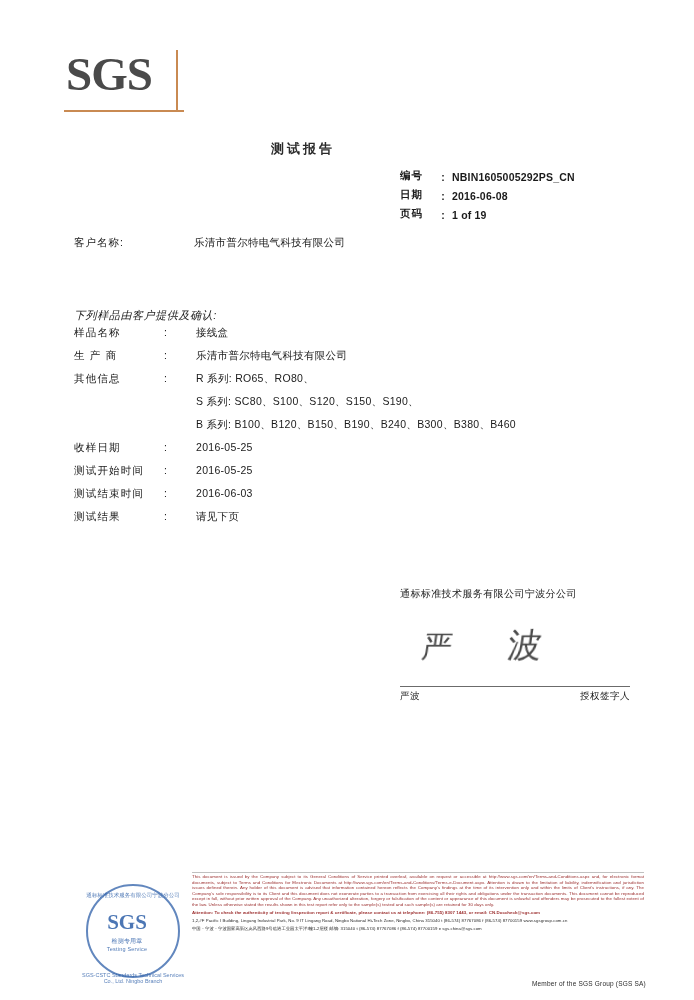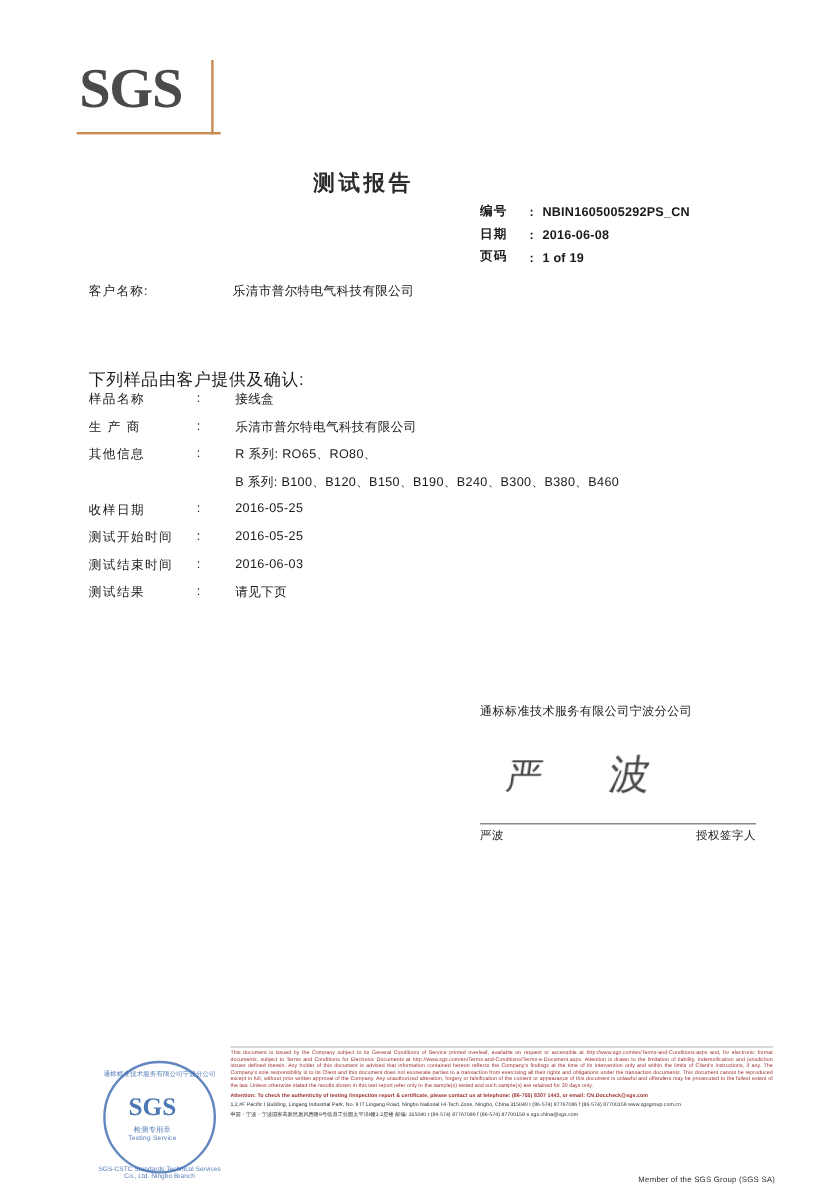--- a/index.html
+++ b/index.html
@@ -50,21 +50,21 @@
   }
 
   
   .doc-title {
     position: absolute;
     left: 0;
     top: 140px;
     width: 606px;
     text-align: center;
     font-family: "Liberation Serif", serif;
-    font-size: 18px;
+    font-size: 13px;
     font-weight: bold;
     letter-spacing: 3px;
     color: #2b2b2b;
   }
 
   
   .meta {
     position: absolute;
     left: 400px;
     top: 164px;
@@ -91,22 +91,23 @@
   }
   .cust-row { display: flex; height: 24px; align-items: baseline; }
   .cust-key { width: 120px; letter-spacing: 1px; }
   .cust-val { letter-spacing: 0.3px; }
 
   
   .note {
     position: absolute;
     left: 74px;
     top: 308px;
-    font-size: 14px;
+    font-size: 11px;
     letter-spacing: 0.6px;
+    font-style: italic;
   }
 
   
   .specs {
     position: absolute;
     left: 74px;
     top: 326px;
     font-size: 10.5px;
     width: 560px;
   }
@@ -319,20 +320,25 @@
   </div>
 
   <div class="spec-row">
     <span class="spec-key">其他信息</span>
     <span class="spec-colon">:</span>
     <span class="spec-val">R 系列: RO65、RO80、</span>
   </div>
   <div class="spec-row spec-sub">
     <span class="spec-key"></span>
     <span class="spec-colon"></span>
+    <span class="spec-val">S 系列: SC80、S100、S120、S150、S190、</span>
+  </div>
+  <div class="spec-row spec-sub">
+    <span class="spec-key"></span>
+    <span class="spec-colon"></span>
     <span class="spec-val">B 系列: B100、B120、B150、B190、B240、B300、B380、B460</span>
   </div>
 
   <div class="spec-row">
     <span class="spec-key">收样日期</span>
     <span class="spec-colon">:</span>
     <span class="spec-val">2016-05-25</span>
   </div>
 
   <div class="spec-row">

